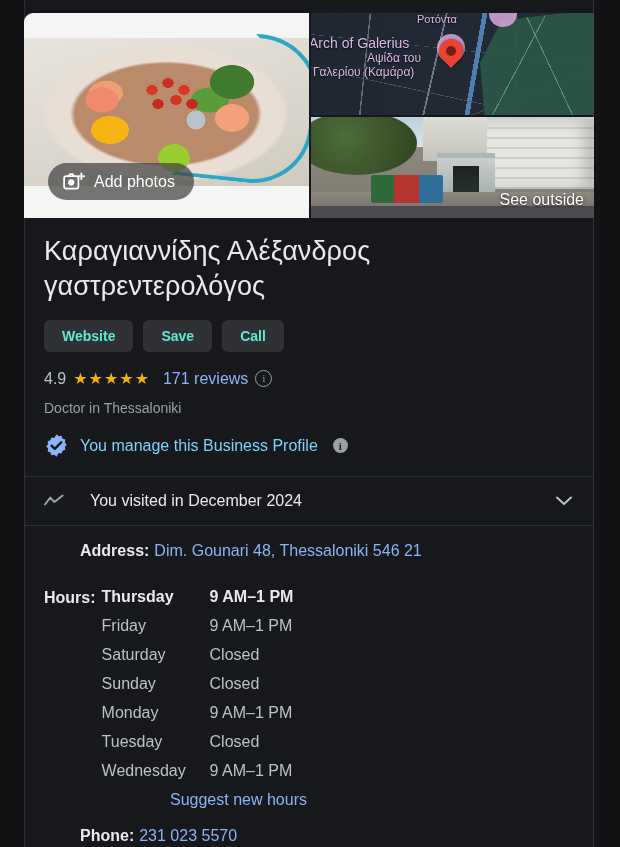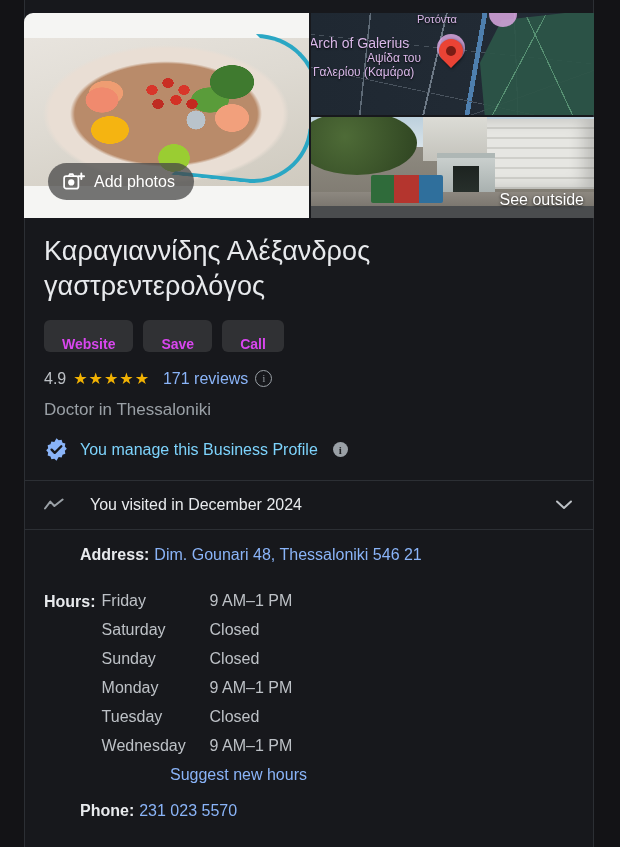--- a/index.html
+++ b/index.html
@@ -181,34 +181,34 @@
   }
 
   
   .content{position:absolute;left:24px;top:218px;width:570px;}
   .title{
     color:#e8eaed;font-size:27px;line-height:35px;font-weight:400;
     padding:16px 20px 0 20px;letter-spacing:.1px;
   }
   .actions{display:flex;gap:10px;padding:16px 20px 0 20px;}
   .act-btn{
-    background:#303134;color:#d946ef;font-size:14px;font-weight:bold;
-    border:none;border-radius:6px;height:32px;padding:16px 18px;cursor:pointer;
+    background:#303134;color:#5eead4;font-size:14px;font-weight:bold;
+    border:none;border-radius:6px;height:32px;padding:8px 18px;cursor:pointer;
     font-family:"Liberation Sans", sans-serif;
   }
   .rating-row{display:flex;align-items:center;gap:7px;padding:17px 20px 0 20px;}
   .rating-num{color:#bdc1c6;font-size:16px;}
   .stars{color:#f2b203;font-size:16px;letter-spacing:1px;}
   .reviews-link{color:#8ab4f8;font-size:16px;cursor:pointer;margin-left:6px;}
   .icon-info-outline{
     width:15px;height:15px;border:1.4px solid #9aa0a6;border-radius:50%;
     display:inline-flex;align-items:center;justify-content:center;
     color:#9aa0a6;font-size:10px;font-family:"Liberation Serif",serif;cursor:pointer;
   }
-  .category{color:#9aa0a6;font-size:17px;padding:12px 20px 0 20px;}
+  .category{color:#9aa0a6;font-size:14px;padding:12px 20px 0 20px;}
   .manage-row{display:flex;align-items:center;gap:11px;padding:17px 20px 18px 20px;}
   .badge-verified{position:relative;width:25px;height:25px;flex:none;}
   .manage-text{color:#7dd3fc;font-size:16px;}
   .icon-info-filled{
     width:15px;height:15px;border-radius:50%;background:#9aa0a6;
     display:inline-flex;align-items:center;justify-content:center;
     color:#202124;font-size:11px;font-weight:bold;
     font-family:"Liberation Serif",serif;cursor:pointer;margin-left:4px;
   }
   .divider{height:1px;background:#2c2f34;margin:0;}
@@ -341,20 +341,24 @@
 
     <div class="field field-addr" style="padding-top:16px;">
       <span class="fld-label">Address:</span>
       <span class="fld-link">Dim. Gounari 48, Thessaloniki 546 21</span>
     </div>
 
     <div class="hours-wrap">
       <span class="hours-label">Hours:</span>
       <table class="hours-table">
         <tbody>
+          <tr class="today">
+            <td class="day">Thursday</td>
+            <td class="time">9 AM–1 PM</td>
+          </tr>
           <tr>
             <td class="day">Friday</td>
             <td class="time">9 AM–1 PM</td>
           </tr>
           <tr>
             <td class="day">Saturday</td>
             <td class="time">Closed</td>
           </tr>
           <tr>
             <td class="day">Sunday</td>

